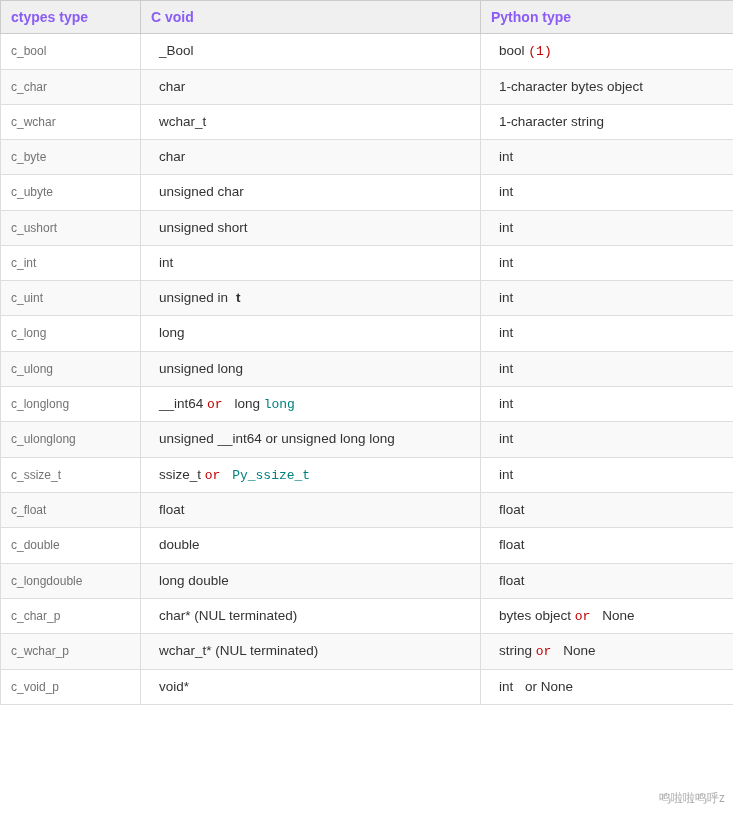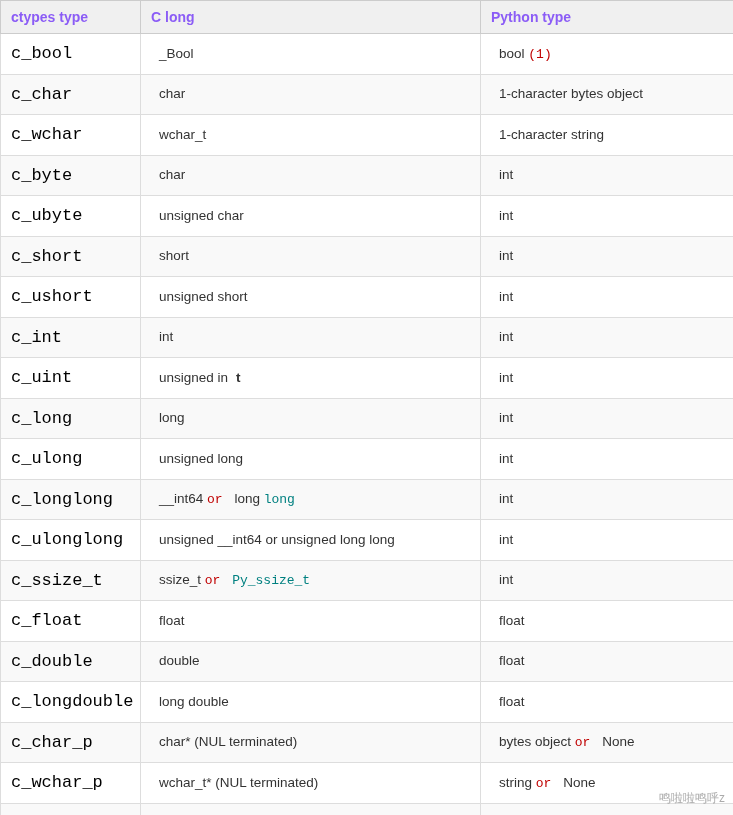--- a/index.html
+++ b/index.html
@@ -45,23 +45,23 @@
       font-size: 13.5px;
       line-height: 1.5;
     }
     tr:nth-child(odd) td {
       background: #fff;
     }
     tr:nth-child(even) td {
       background: #f9f9f9;
     }
     .code {
-      font-family: Liberation Mono, monospace;
-      color: #000000;
-      font-size: 17px;
+      font-family: Liberation Sans, sans-serif;
+      color: #737373;
+      font-size: 12px;
     }
     .code-red {
       font-family: "Consolas", "Courier New", monospace;
       color: #c00000;
       font-size: 13px;
     }
     .code-teal {
       font-family: "Consolas", "Courier New", monospace;
       color: #008080;
       font-size: 13px;
@@ -86,21 +86,21 @@
 <div class="table-container">
   <table>
     <colgroup>
       <col class="col-ctypes">
       <col class="col-ctype">
       <col class="col-python">
     </colgroup>
     <thead>
       <tr>
         <th>ctypes type</th>
-        <th>C long</th>
+        <th>C void</th>
         <th>Python type</th>
       </tr>
     </thead>
     <tbody id="table-body">
     <tr>
           <td><span class="code">c_bool</span></td>
           <td><span class="normal-text">_Bool</span></td>
           <td><span class="normal-text">bool </span><span class="code-red">(1)</span></td>
         </tr>
         <tr>
@@ -117,25 +117,20 @@
           <td><span class="code">c_byte</span></td>
           <td><span class="normal-text">char</span></td>
           <td><span class="normal-text">int</span></td>
         </tr>
         <tr>
           <td><span class="code">c_ubyte</span></td>
           <td><span class="normal-text">unsigned char</span></td>
           <td><span class="normal-text">int</span></td>
         </tr>
         <tr>
-          <td><span class="code">c_short</span></td>
-          <td><span class="normal-text">short</span></td>
-          <td><span class="normal-text">int</span></td>
-        </tr>
-        <tr>
           <td><span class="code">c_ushort</span></td>
           <td><span class="normal-text">unsigned short</span></td>
           <td><span class="normal-text">int</span></td>
         </tr>
         <tr>
           <td><span class="code">c_int</span></td>
           <td><span class="normal-text">int</span></td>
           <td><span class="normal-text">int</span></td>
         </tr>
         <tr>

